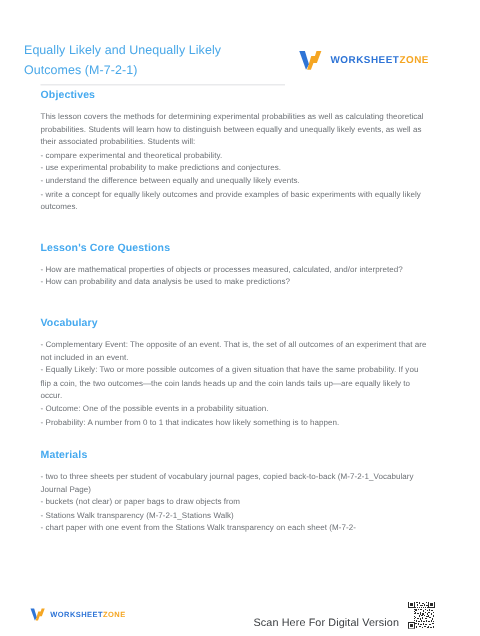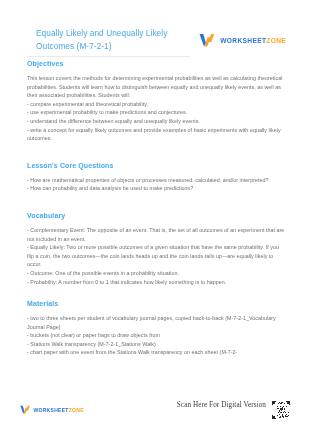--- a/index.html
+++ b/index.html
@@ -16,21 +16,21 @@
     overflow: hidden;
   }
 
   
   .header {
     position: absolute;
     left: 0; top: 27px;
     width: 300px;
     display: flex;
     align-items: flex-start;
-    padding: 0 14px 0 36px;
+    padding: 0 14px 0 16px;
   }
   .doc-title {
     color: #4aa8e8;
     font-size: 8.3px;
     line-height: 12.6px;
     letter-spacing: 0.05px;
     width: 160px;
     font-weight: 400;
   }
   .brand-lockup {
@@ -104,23 +104,22 @@
     font-size: 5px;
     font-weight: bold;
     letter-spacing: 0.3px;
     white-space: nowrap;
   }
   .footer-word .w1 { color: #2e74d6; }
   .footer-word .w2 { color: #f5a623; }
   .footer-right {
     margin-left: auto;
     display: flex;
-    align-items: flex-start;
+    align-items: flex-end;
     gap: 6px;
-    font-family: Liberation Serif, serif;
   }
   .scan-text {
     color: #3a3d40;
     font-size: 7.2px;
     letter-spacing: 0.08px;
     white-space: nowrap;
   }
   .qr {
     width: 18px; height: 18px;
     display: block;

